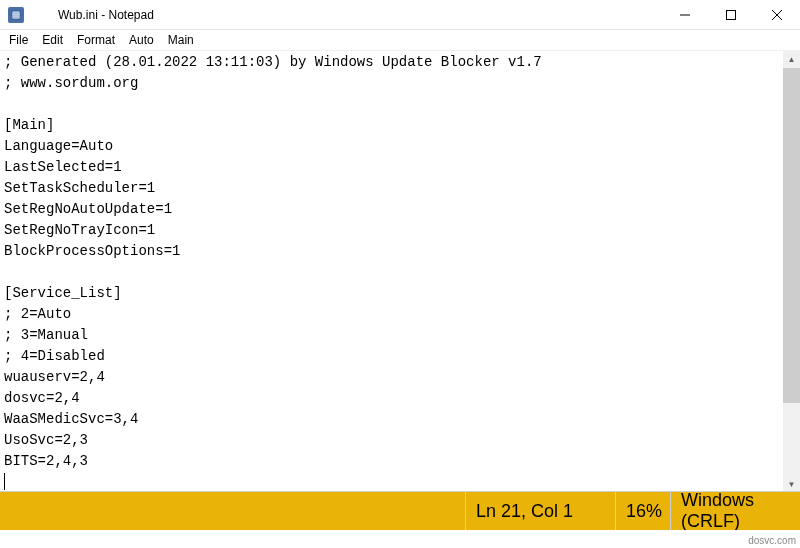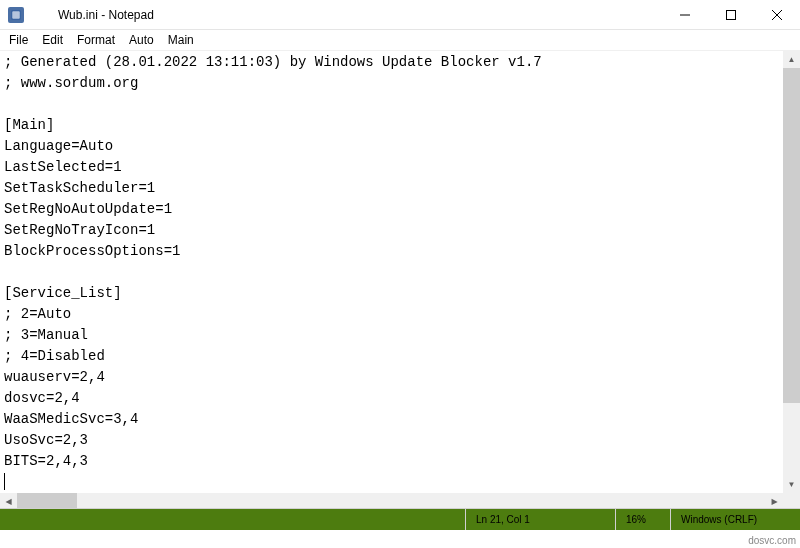--- a/index.html
+++ b/index.html
@@ -103,25 +103,25 @@
     .sb-thumb-h {
       position: absolute; top: 0; height: 100%;
       background: #cdcdcd; left: 0; width: 8%;
     }
     .sb-corner {
       position: absolute; right: 0; bottom: 0;
       width: 17px; height: 17px; background: #f0f0f0;
     }
     .statusbar {
       position: absolute; bottom: 18px; left: 0; right: 0;
-      height: 22px;
-      background: #4d7c0f;
+      height: 39px;
+      background: #eab308;
       border-top: 1px solid #d0d0d0;
       display: flex;
-      font-size: 10px;
+      font-size: 18px;
       color: #000;
     }
     .status-cell {
       border-left: 1px solid #d0d0d0;
       padding: 3px 10px;
       display: flex; align-items: center;
     }
     .status-spacer { flex: 1; }
     .watermark {
       position: absolute; bottom: 2px; right: 4px;

